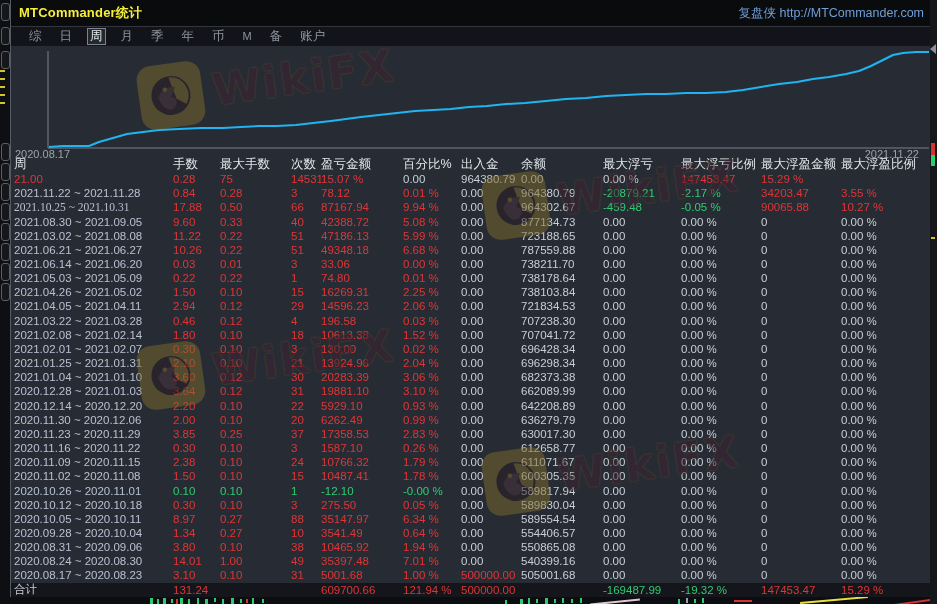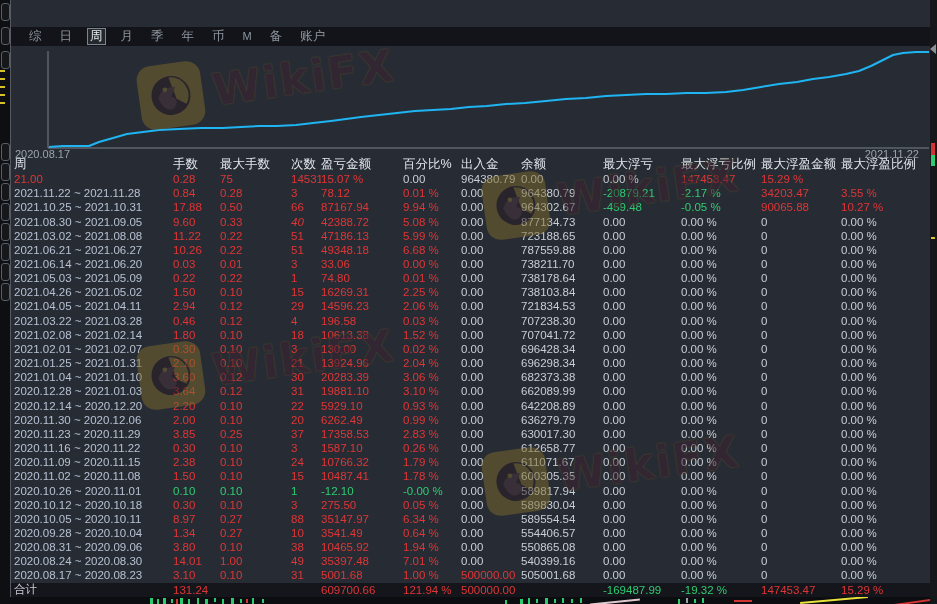--- a/index.html
+++ b/index.html
@@ -64,20 +64,24 @@
     <div class="rail-btn" style="top: 283px;"></div>
     <div class="rail-dash" style="top: 70px;"></div>
     <div class="rail-dash" style="top: 78px;"></div>
     <div class="rail-dash" style="top: 86px;"></div>
     <div class="rail-dash" style="top: 94px;"></div>
     <div class="rail-dash" style="top: 102px;"></div>
   </div>
 
 <div id="win">
 
+  <div id="titlebar">
+    <span id="title-text">MTCommander统计</span>
+    <span id="title-link">复盘侠 http://MTCommander.com</span>
+  </div>
 
   <div id="tabbar">
       <div class="tab">综</div>
       <div class="tab">日</div>
       <div class="tab sel">周</div>
       <div class="tab">月</div>
       <div class="tab">季</div>
       <div class="tab">年</div>
       <div class="tab">币</div>
       <div class="tab" style="font-size: 11px;">M</div>
@@ -131,38 +135,38 @@
         <div class="cell" style="color: rgb(224, 53, 53);">78.12</div>
         <div class="cell" style="color: rgb(224, 53, 53);">0.01 %</div>
         <div class="cell" style="color: rgb(201, 206, 214);">0.00</div>
         <div class="cell" style="color: rgb(201, 206, 214);">964380.79</div>
         <div class="cell" style="color: rgb(46, 204, 113);">-20879.21</div>
         <div class="cell" style="color: rgb(46, 204, 113);">-2.17 %</div>
         <div class="cell" style="color: rgb(224, 53, 53);">34203.47</div>
         <div class="cell" style="color: rgb(224, 53, 53);">3.55 %</div>
       </div>
       <div class="trow">
-        <div class="cell" style="color: rgb(183, 193, 210);">2021.10.25 ~ 2021.10.31</div>
+        <div class="cell" style="color: rgb(183, 193, 210); font-family: Liberation Serif, serif;">2021.10.25 ~ 2021.10.31</div>
         <div class="cell" style="color: rgb(224, 53, 53);">17.88</div>
         <div class="cell" style="color: rgb(224, 53, 53);">0.50</div>
         <div class="cell" style="color: rgb(224, 53, 53);">66</div>
         <div class="cell" style="color: rgb(224, 53, 53);">87167.94</div>
         <div class="cell" style="color: rgb(224, 53, 53);">9.94 %</div>
         <div class="cell" style="color: rgb(201, 206, 214);">0.00</div>
         <div class="cell" style="color: rgb(201, 206, 214);">964302.67</div>
         <div class="cell" style="color: rgb(46, 204, 113);">-459.48</div>
         <div class="cell" style="color: rgb(46, 204, 113);">-0.05 %</div>
         <div class="cell" style="color: rgb(224, 53, 53);">90065.88</div>
         <div class="cell" style="color: rgb(224, 53, 53);">10.27 %</div>
       </div>
       <div class="trow">
         <div class="cell" style="color: rgb(183, 193, 210);">2021.08.30 ~ 2021.09.05</div>
         <div class="cell" style="color: rgb(224, 53, 53);">9.60</div>
         <div class="cell" style="color: rgb(224, 53, 53);">0.33</div>
-        <div class="cell" style="color: rgb(224, 53, 53); font-style: italic;">40</div>
+        <div class="cell" style="color: rgb(224, 53, 53);">40</div>
         <div class="cell" style="color: rgb(224, 53, 53);">42388.72</div>
         <div class="cell" style="color: rgb(224, 53, 53);">5.08 %</div>
         <div class="cell" style="color: rgb(201, 206, 214);">0.00</div>
         <div class="cell" style="color: rgb(201, 206, 214);">877134.73</div>
         <div class="cell" style="color: rgb(201, 206, 214);">0.00</div>
         <div class="cell" style="color: rgb(201, 206, 214);">0.00 %</div>
         <div class="cell" style="color: rgb(201, 206, 214);">0</div>
         <div class="cell" style="color: rgb(201, 206, 214);">0.00 %</div>
       </div>
       <div class="trow">

